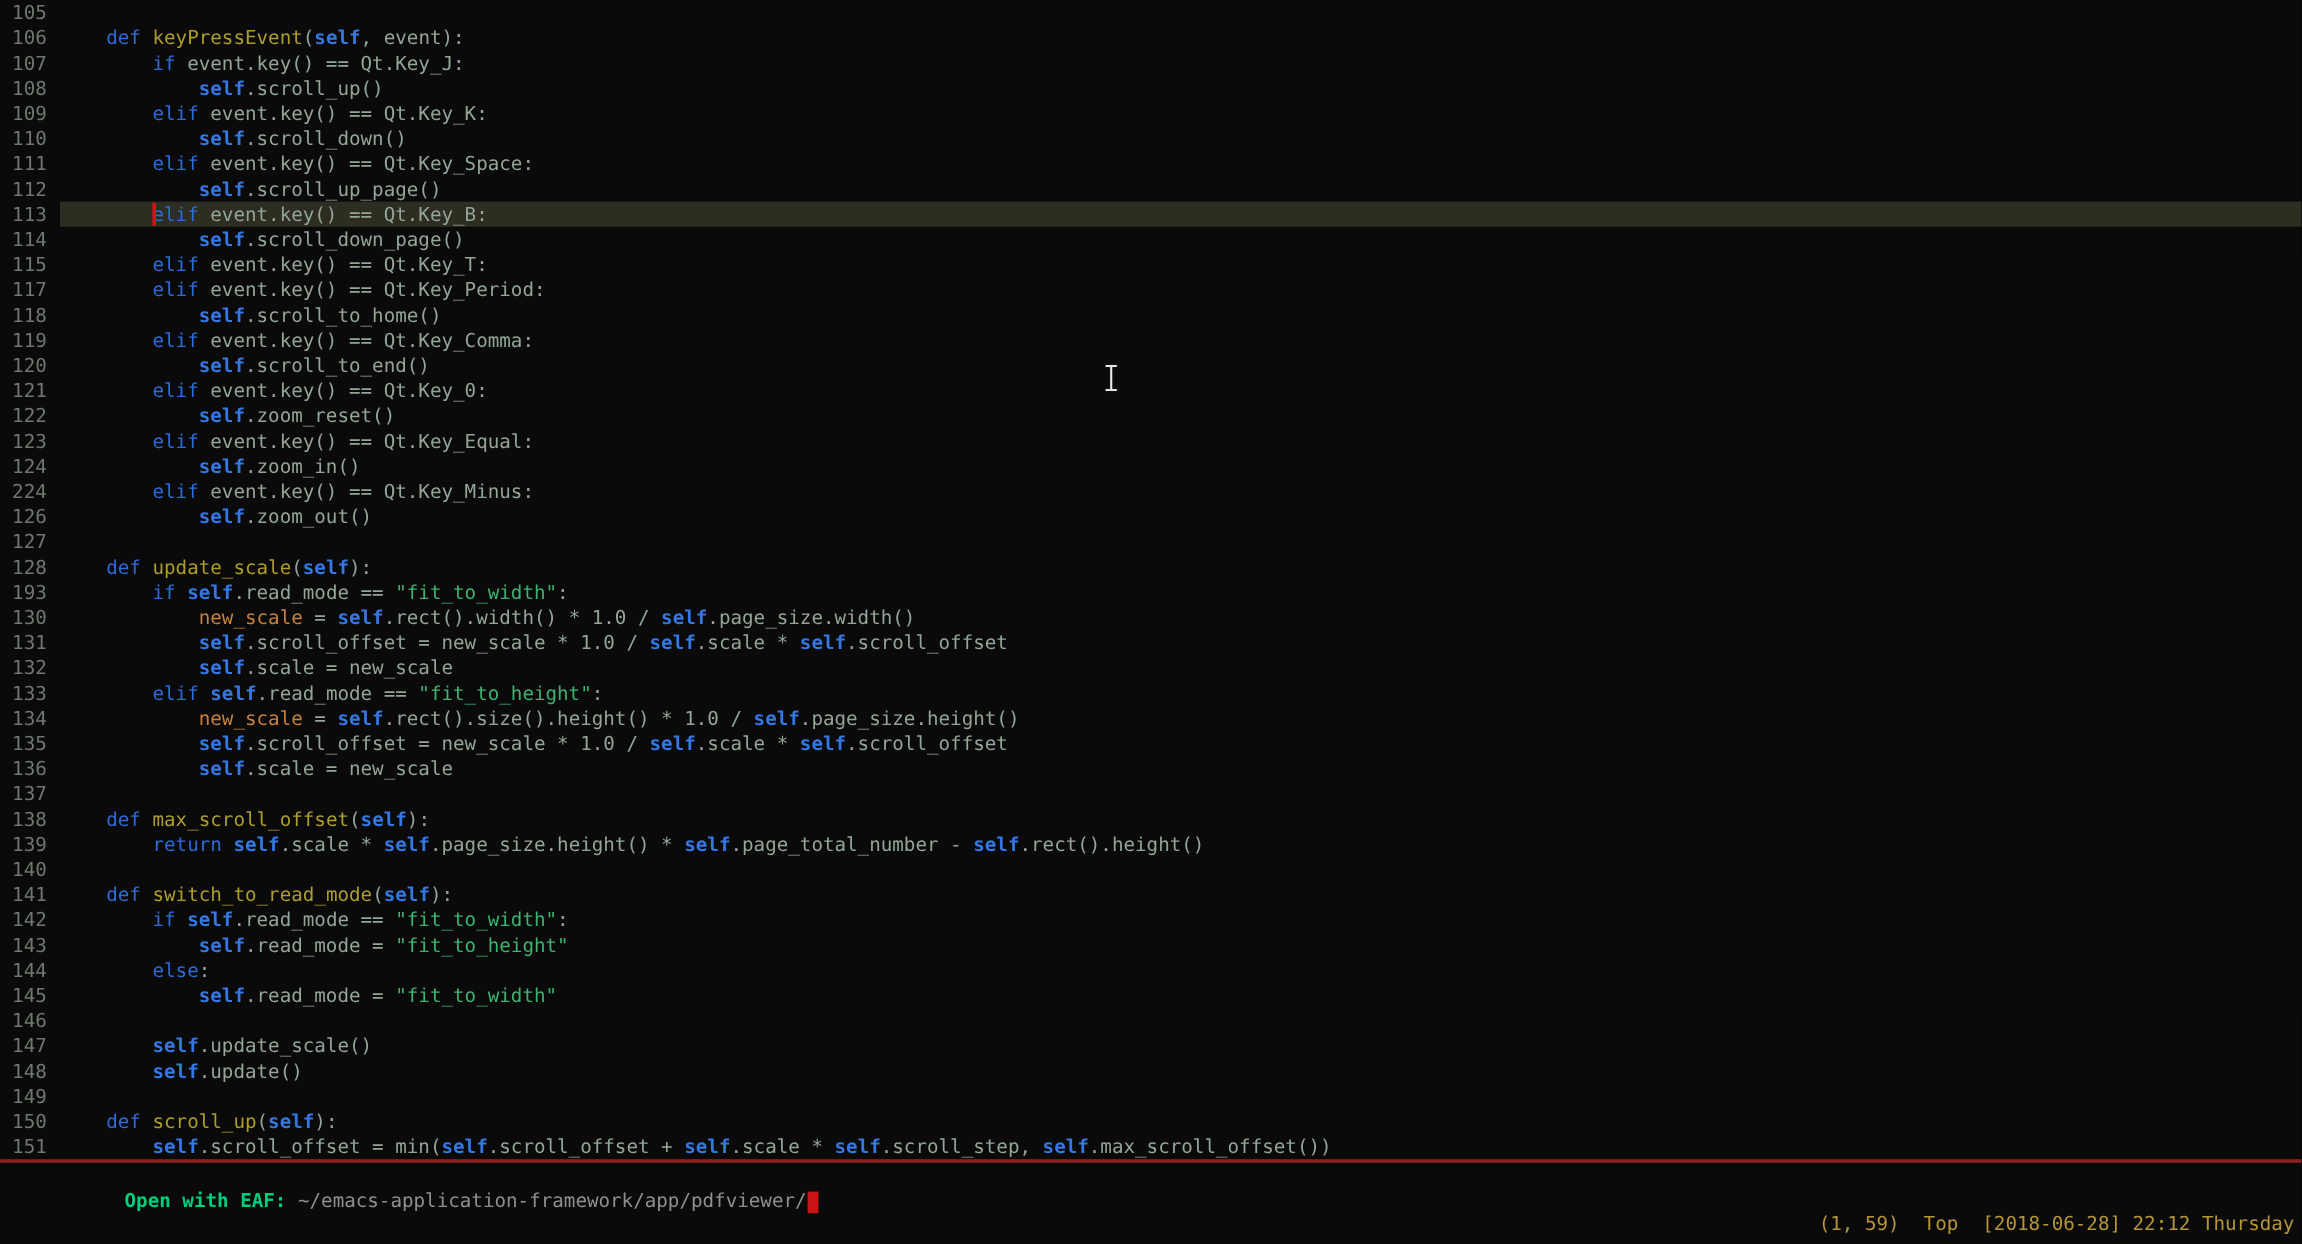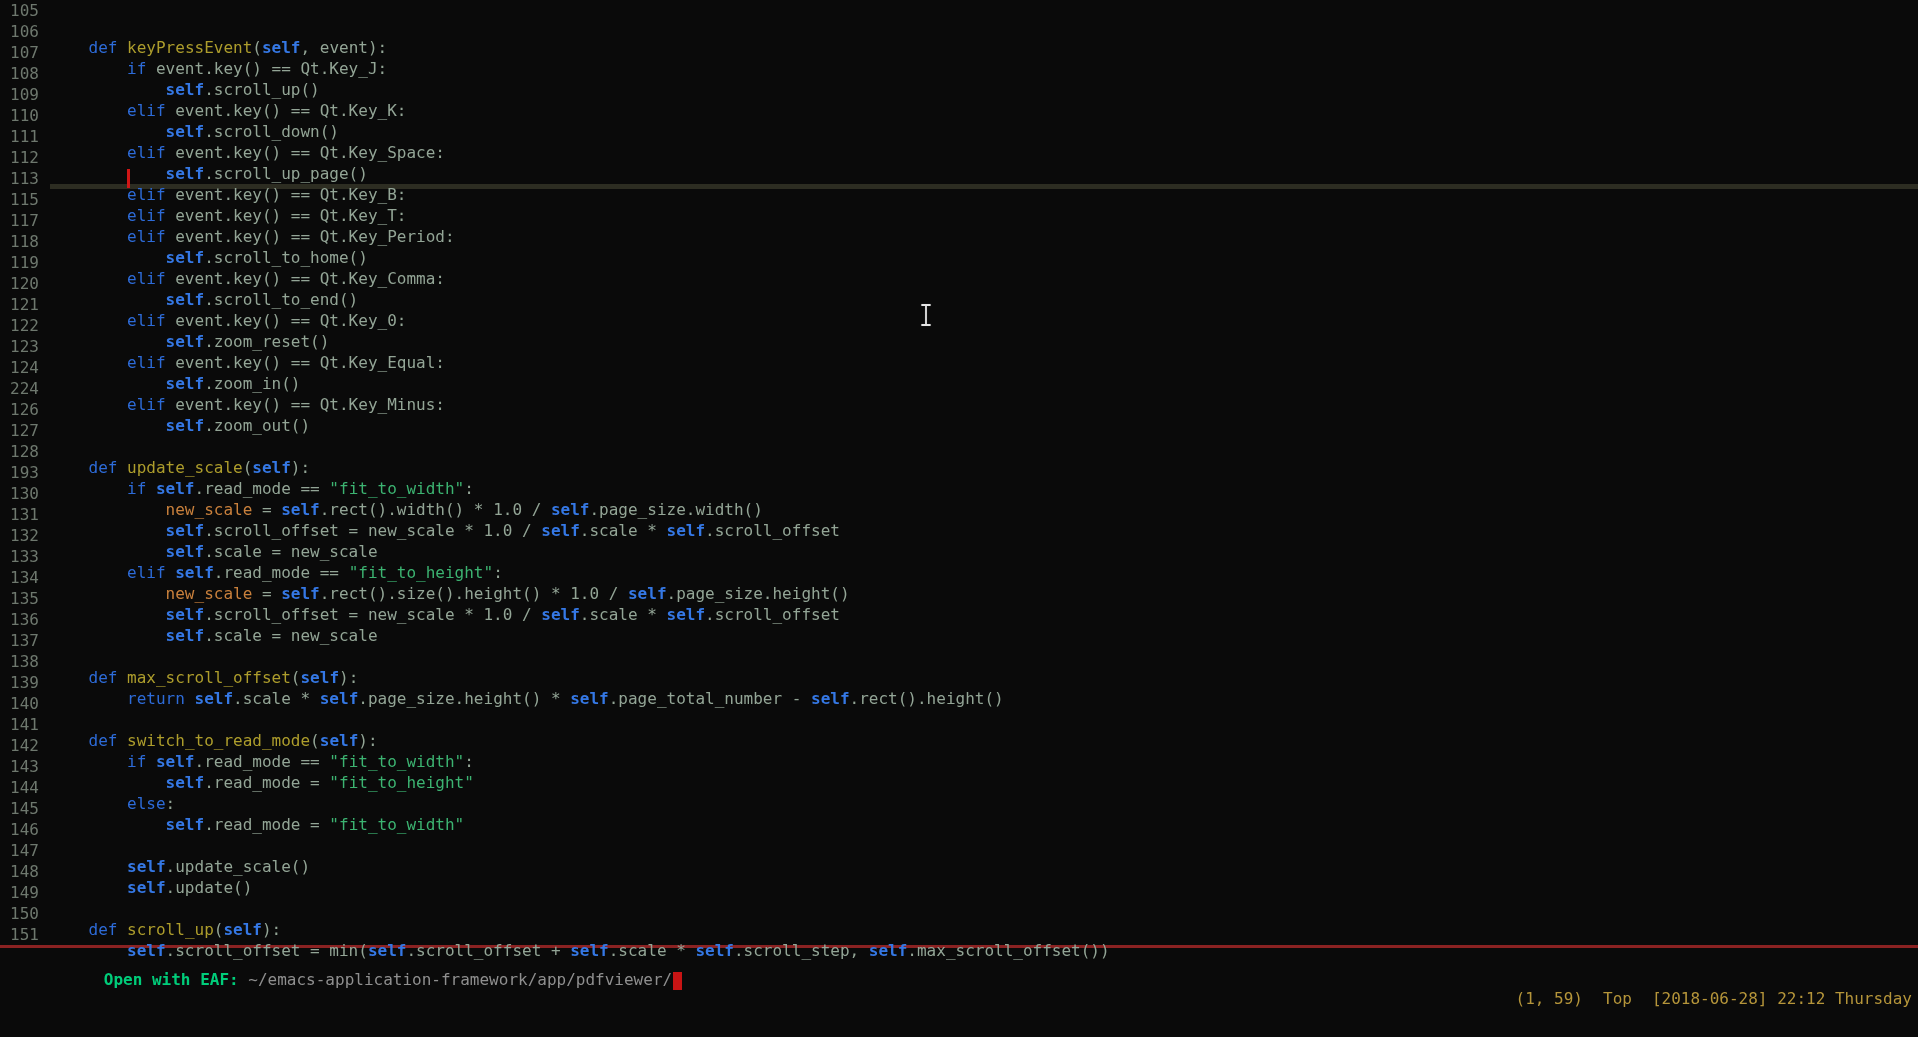--- a/index.html
+++ b/index.html
@@ -4,21 +4,21 @@
 <style>
   html,body{margin:0;padding:0;}
   body{
     width:1918px;height:1037px;overflow:hidden;background:#0a0a0a;
     font-family:"DejaVu Sans Mono", monospace;
   }
   .screen{position:relative;width:1918px;height:1037px;background:#0a0a0a;}
   .code-area{padding-top:0;}
   .row{display:flex;height:21px;line-height:21px;font-size:16px;position:relative;}
   .gutter{flex:0 0 39px;padding-right:11px;text-align:right;color:#6e786e;white-space:pre;}
-  .code{flex:1 1 auto;white-space:pre;color:#93a596;margin-top:16px;}
+  .code{flex:1 1 auto;white-space:pre;color:#93a596;}
   .row.hl .code{background:#2d2d22;}
   .tk-p{color:#93a596;}
   .tk-k{color:#2d6bd8;}
   .tk-s{color:#3578e5;font-weight:bold;}
   .tk-f{color:#ad9d2c;}
   .tk-q{color:#3cb371;}
   .tk-v{color:#c9803c;}
   .buf-cursor{position:absolute;top:1px;width:3px;height:19px;background:#d01616;}
   .modeline{height:3px;width:100%;background:#8b2222;}
   .echo{padding:2px 0 0 3px;font-size:16px;margin-left:43px;}
@@ -68,20 +68,24 @@
       <div class="row">
         <span class="gutter">112</span>
         <span class="code"><span class="tk-p">            </span><span class="tk-s">self</span><span class="tk-p">.scroll_up_page()</span></span>
       </div>
       <div class="row hl">
         <span class="gutter">113</span>
         <span class="code"><span class="tk-p">        </span><span class="tk-k">elif</span><span class="tk-p"> event.key() == Qt.Key_B:</span></span>
         <span class="buf-cursor" style="left: calc(8ch + 50px);"></span>
       </div>
       <div class="row">
+        <span class="gutter">114</span>
+        <span class="code"><span class="tk-p">            </span><span class="tk-s">self</span><span class="tk-p">.scroll_down_page()</span></span>
+      </div>
+      <div class="row">
         <span class="gutter">115</span>
         <span class="code"><span class="tk-p">        </span><span class="tk-k">elif</span><span class="tk-p"> event.key() == Qt.Key_T:</span></span>
       </div>
       <div class="row">
         <span class="gutter">117</span>
         <span class="code"><span class="tk-p">        </span><span class="tk-k">elif</span><span class="tk-p"> event.key() == Qt.Key_Period:</span></span>
       </div>
       <div class="row">
         <span class="gutter">118</span>
         <span class="code"><span class="tk-p">            </span><span class="tk-s">self</span><span class="tk-p">.scroll_to_home()</span></span>

